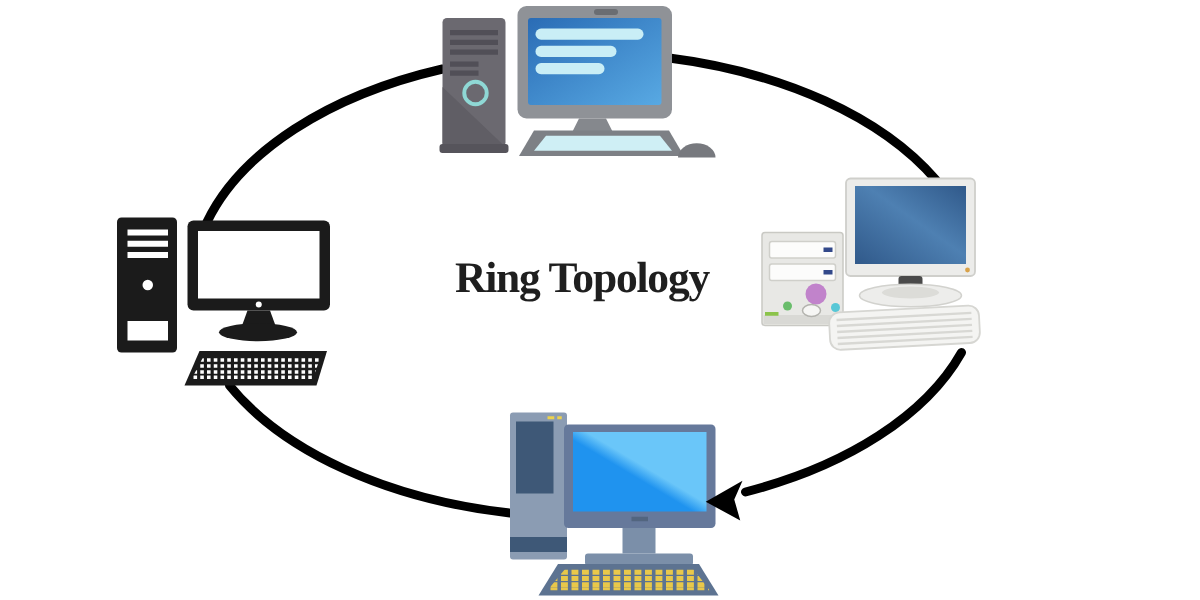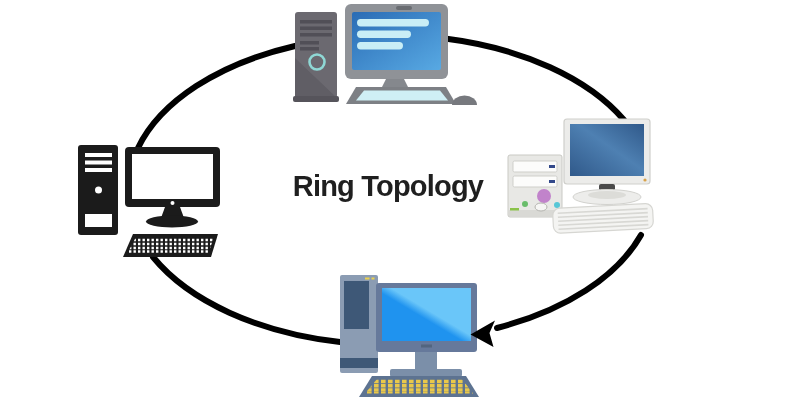--- a/index.html
+++ b/index.html
@@ -1,18 +1,18 @@
 <!DOCTYPE html>
 <html style="--background: #ffffff; --ring: #000000; --title: #1f1f1f; --accent_teal: #8fd8d5; --accent_violet: #c183cb; --key_yellow: #e9c84a; --top_screen_dark: #2a6cb5; --top_screen_light: #58a9e3; --right_screen_dark: #30598a; --right_screen_light: #4e80b2; --bottom_screen_dark: #1f93ef; --bottom_screen_light: #6ac6f9;"><head>
 <meta charset="utf-8">
 <style>
   html,body{margin:0;padding:0;background:#fff;}
   .stage{
     position:relative;width:800px;height:400px;background:var(--background,#fff);
-    font-family:Liberation Sans, sans-serif;overflow:hidden;
+    font-family:Liberation Serif, serif;overflow:hidden;
   }
   .stage svg{position:absolute;left:0;top:0;}
   .diagram-title{
     position:absolute;left:388px;top:186px;transform:translate(-50%,-50%);
     font-size:29px;font-weight:700;letter-spacing:-0.8px;color:var(--title,#1f1f1f);
     white-space:nowrap;
   }
   
   .ring{fill:none;stroke:var(--ring,#000);stroke-width:6;stroke-linecap:round;}
   .arrowhead{fill:var(--ring,#000);}

